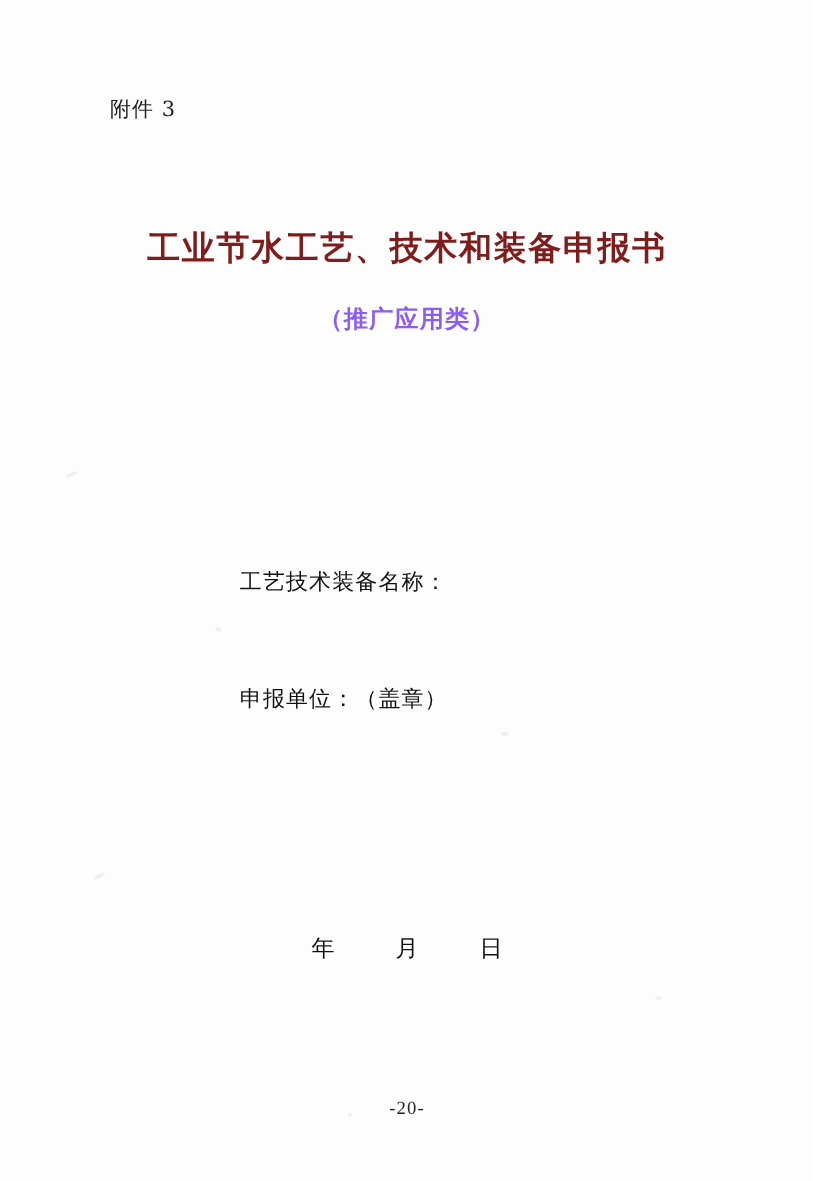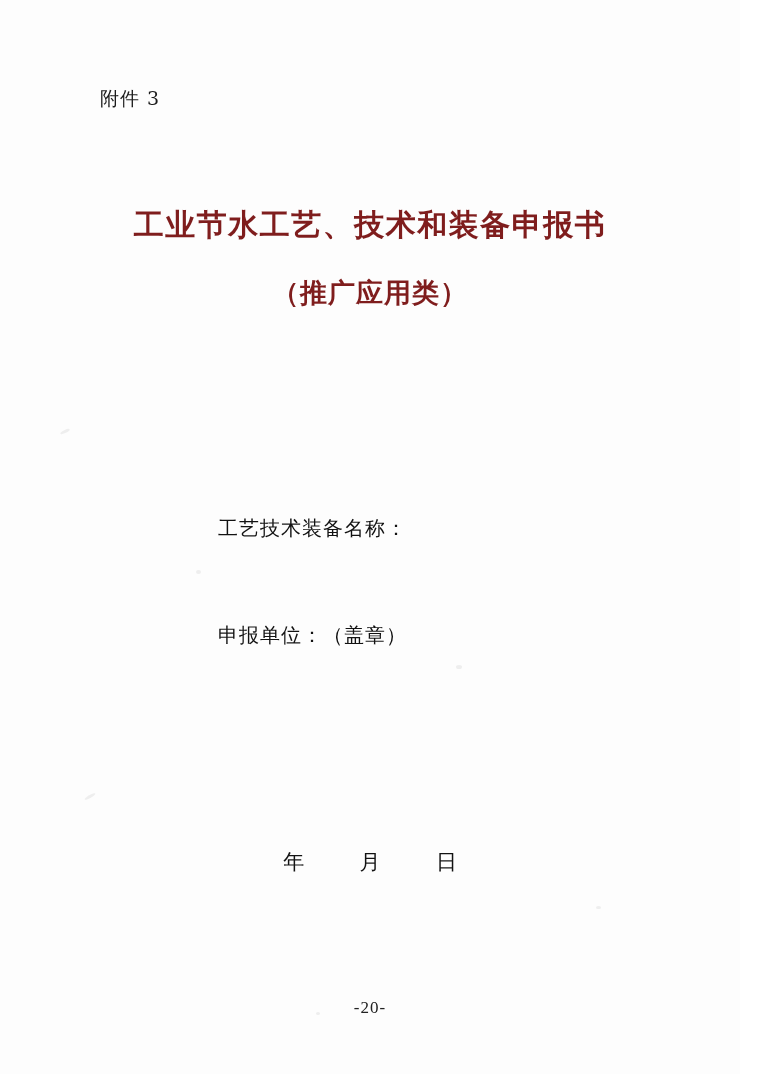--- a/index.html
+++ b/index.html
@@ -54,24 +54,24 @@
     color: #7f1d1d;
     font-family: "DejaVu Serif", "Liberation Serif", serif;
   }
 
   .doc-subtitle {
     position: absolute;
     left: 0;
     right: 0;
     top: 275px;
     text-align: center;
-    font-size: 27px;
+    font-size: 22px;
     font-weight: bold;
     letter-spacing: 1px;
-    color: #7f1d1d;
+    color: #8b5cf6;
     font-family: "DejaVu Serif", "Liberation Serif", serif;
   }
 
   .field-row {
     position: absolute;
     left: 218px;
     font-size: 20px;
     letter-spacing: 1px;
     color: #121212;
     font-family: "DejaVu Serif", "Liberation Serif", serif;

